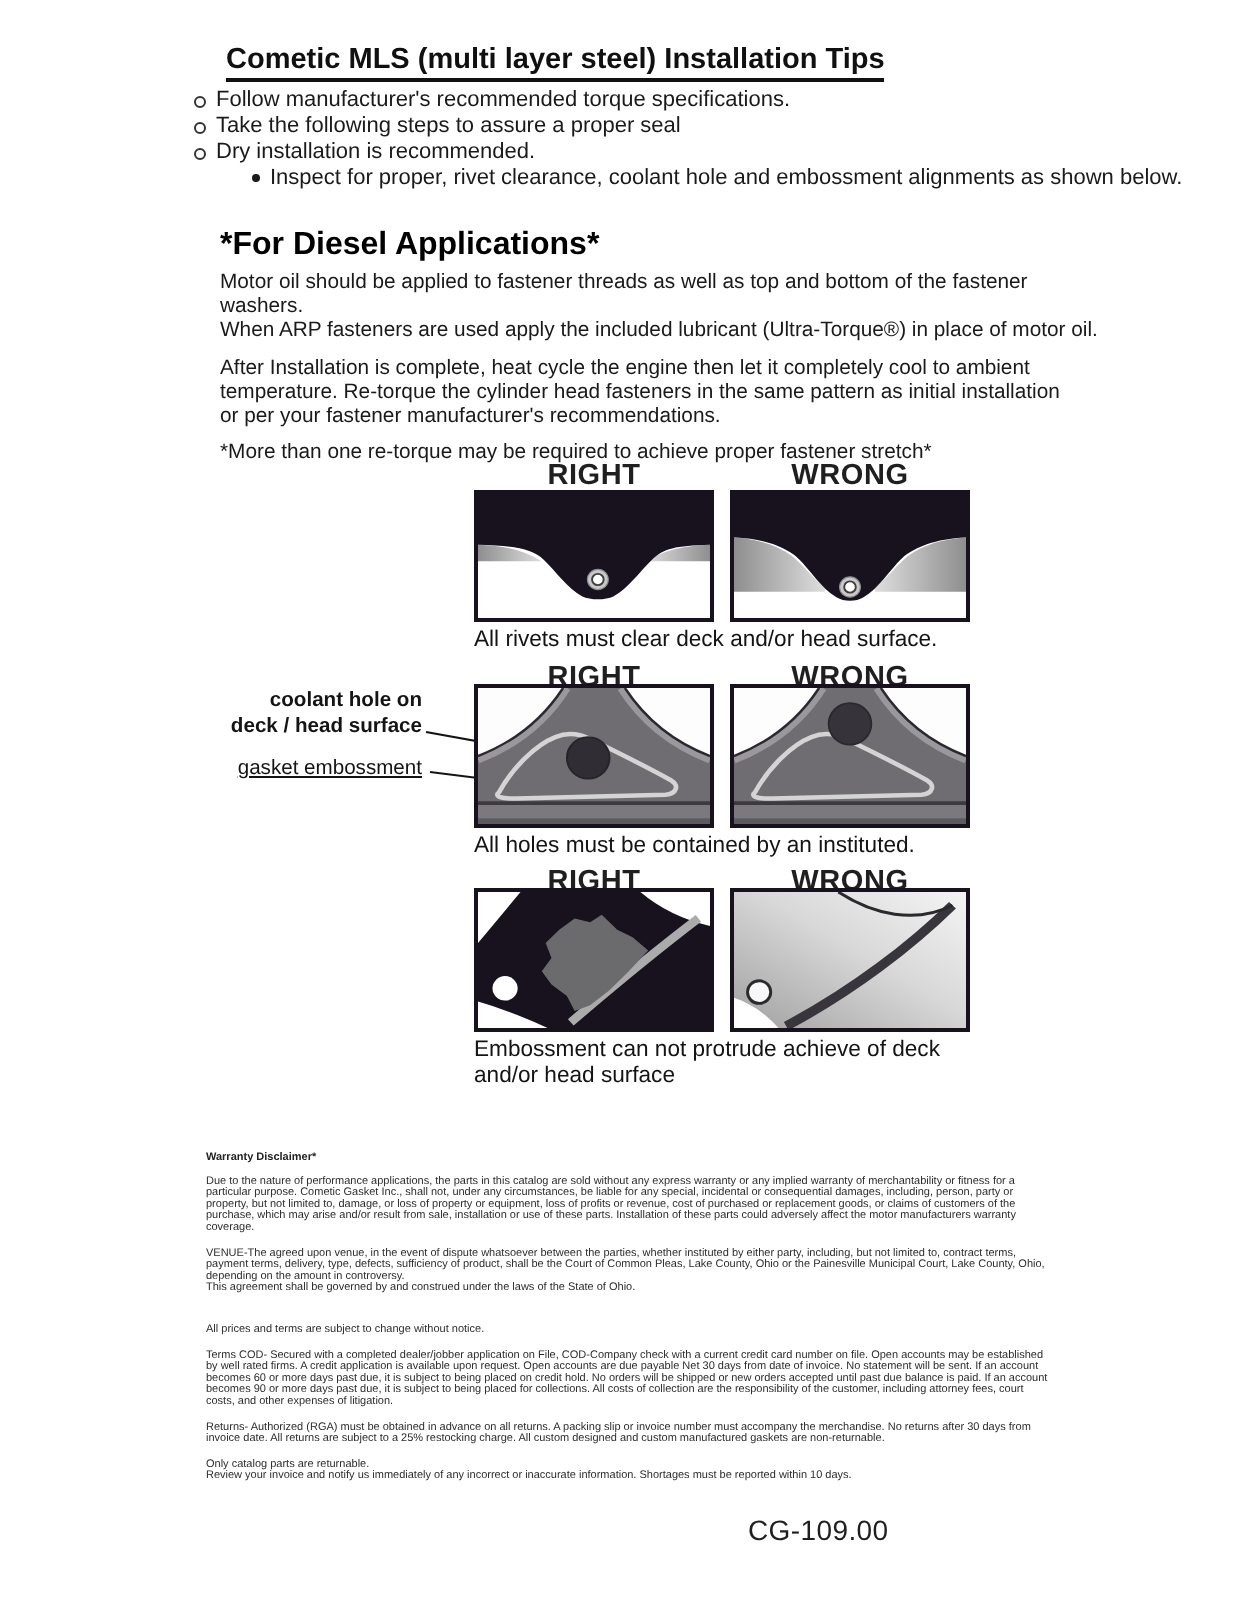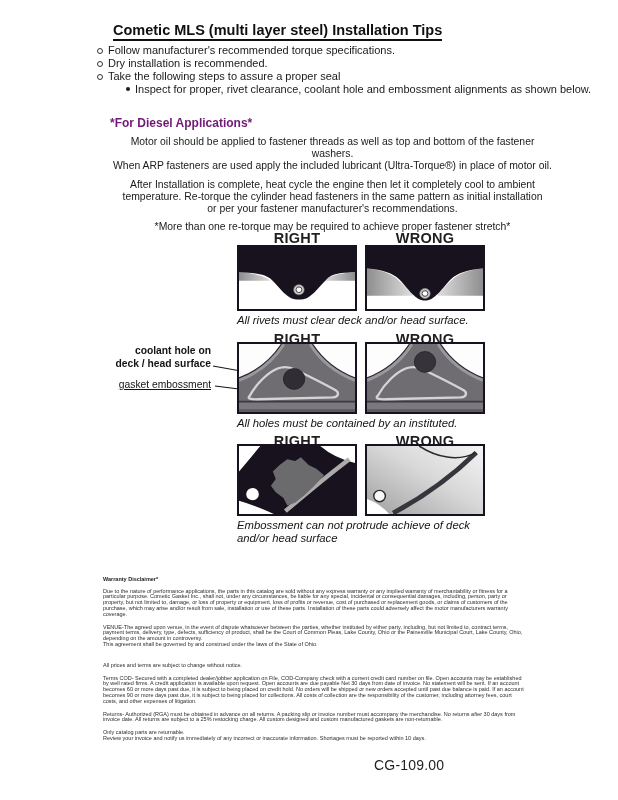--- a/index.html
+++ b/index.html
@@ -9,30 +9,30 @@
   .title { position:absolute; left:113px; top:22px; font-size:14.5px; font-weight:bold;
            color:#101010; border-bottom:2px solid #101010; padding-bottom:1px; }
 
   .bullets { position:absolute; left:97px; top:44px; font-size:11px; line-height:13px; color:#1a1a1a; }
   .b-row { display:flex; align-items:flex-start; }
   .b-ring { width:4px; height:4px; border:1px solid #333; border-radius:50%; margin:3.5px 5px 0 0; flex:none; }
   .b-row.sub { margin-left:29px; }
   .b-dot { width:4px; height:4px; background:#1a1a1a; border-radius:50%; margin:4px 5px 0 0; flex:none; }
 
   .diesel { position:absolute; left:110px; top:117px; width:445px; font-size:10.4px; line-height:12px; color:#1a1a1a; }
-  .diesel h2 { font-size:12px; font-weight:bold; color:#701a75; margin:0 0 7px 0; }
-  .diesel p { margin:0 0 6.5px 0; white-space:pre-line;text-align:center; }
+  .diesel h2 { font-size:16px; font-weight:bold; color:#000000; margin:0 0 7px 0; }
+  .diesel p { margin:0 0 6.5px 0; white-space:pre-line; }
 
   .dg-label  { position:absolute; width:120px; text-align:center; font-size:14.5px; font-weight:600;
                color:#1f1f1f; letter-spacing:0.3px; }
   .dbox { position:absolute; width:120px; height:66px; border:2px solid #18121e; box-sizing:border-box; background:#fff; }
   .dbox svg { display:block; width:116px; height:62px; }
   .dbox.tall { height:72px; } .dbox.tall svg { height:68px; }
   .dg-caption { position:absolute; font-size:11.3px; font-weight:500; color:#141414;
-                line-height:13px; white-space:pre-line;font-style:italic; }
+                line-height:13px; white-space:pre-line; }
 
   .ann { position:absolute; right:407px; font-size:10.3px; line-height:12.5px; text-align:right; color:#141414; }
   .leader-overlay { position:absolute; left:100px; top:330px; width:430px; height:90px; pointer-events:none; }
 
   .disclaimer { position:absolute; left:103px; top:576px; width:842px; transform:scale(0.5);
                 transform-origin:0 0; font-size:11px; line-height:11.6px; color:#2d2d2d; }
   .disclaimer h3 { font-size:11px; font-weight:bold; margin:0 0 12px 0; color:#222; }
   .disclaimer p { margin:0 0 14px 0; white-space:pre-line; }
   .disclaimer p.gap { margin-bottom:30px; }
 
@@ -63,25 +63,25 @@
 
   <div class="title">Cometic MLS (multi layer steel) Installation Tips</div>
 
   <div class="bullets">
     <div class="b-row">
       <span class="b-ring"></span>
       <span>Follow manufacturer's recommended torque specifications.</span>
     </div>
     <div class="b-row">
       <span class="b-ring"></span>
-      <span>Dry installation is recommended.</span>
+      <span>Take the following steps to assure a proper seal</span>
     </div>
     <div class="b-row">
       <span class="b-ring"></span>
-      <span>Take the following steps to assure a proper seal</span>
+      <span>Dry installation is recommended.</span>
     </div>
     <div class="b-row sub">
       <span class="b-dot"></span>
       <span>Inspect for proper, rivet clearance, coolant hole and embossment alignments as shown below.</span>
     </div>
   </div>
 
   <div class="diesel">
     <h2>*For Diesel Applications*</h2>
     <p>Motor oil should be applied to fastener threads as well as top and bottom of the fastener washers.

